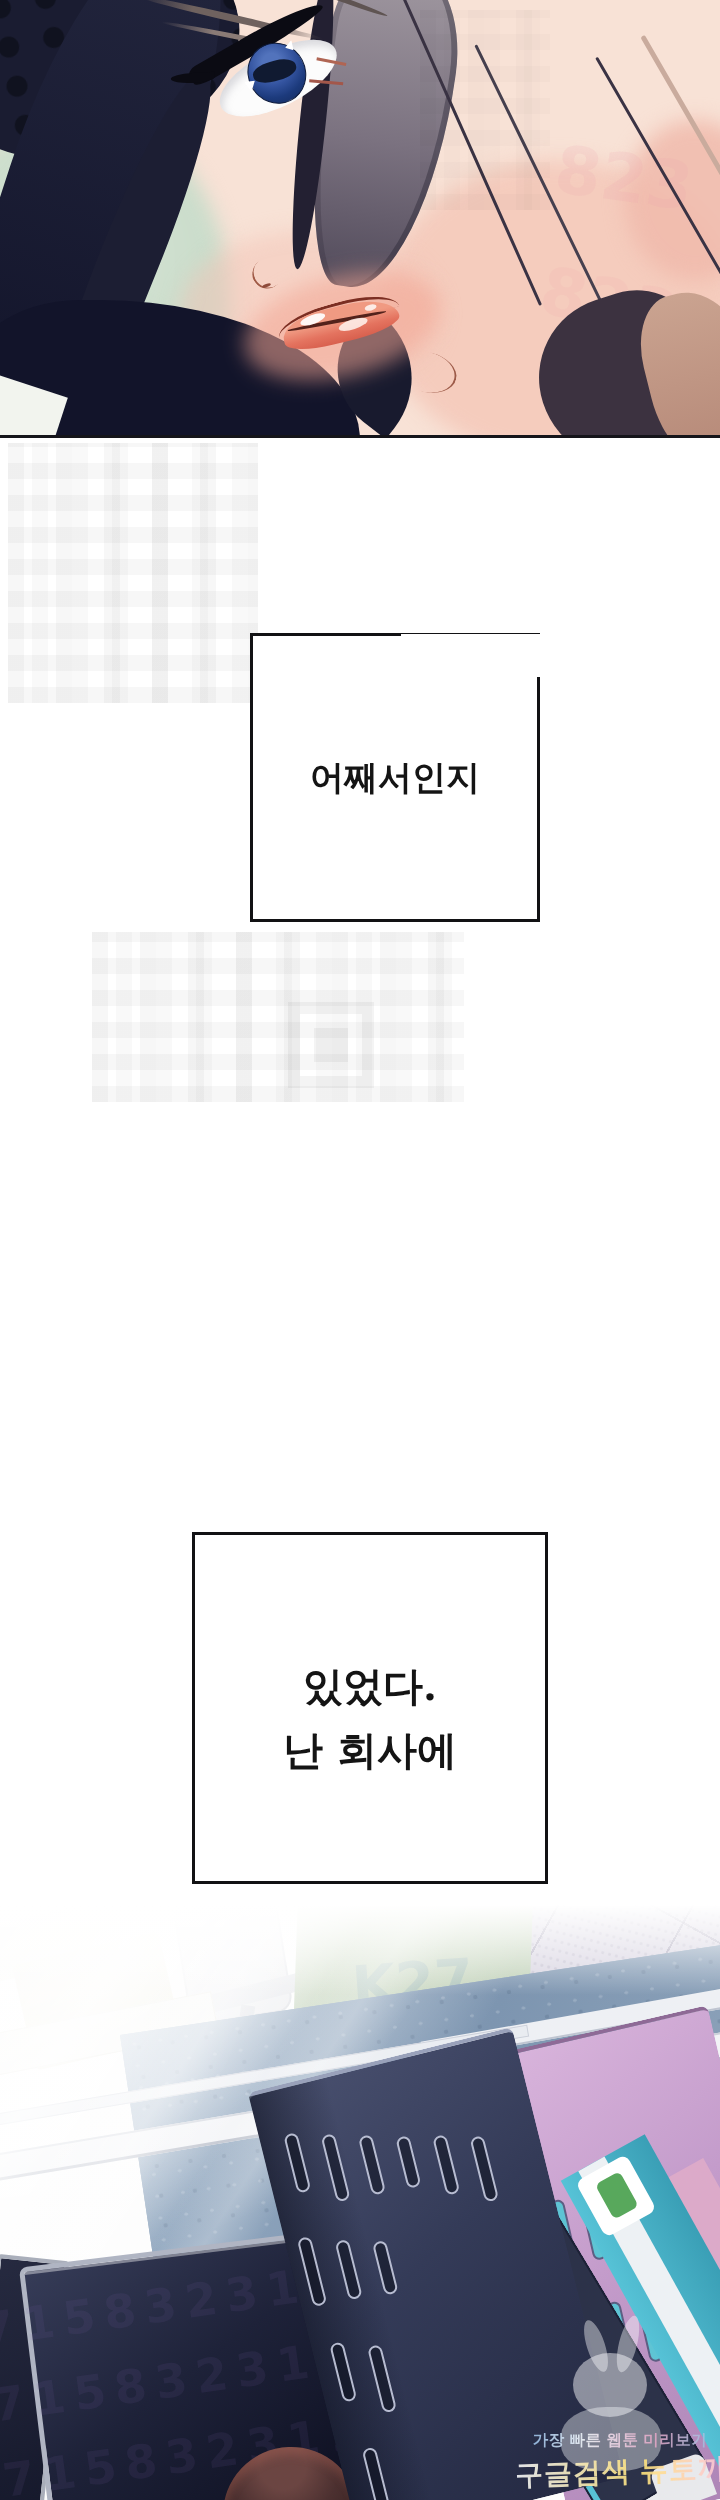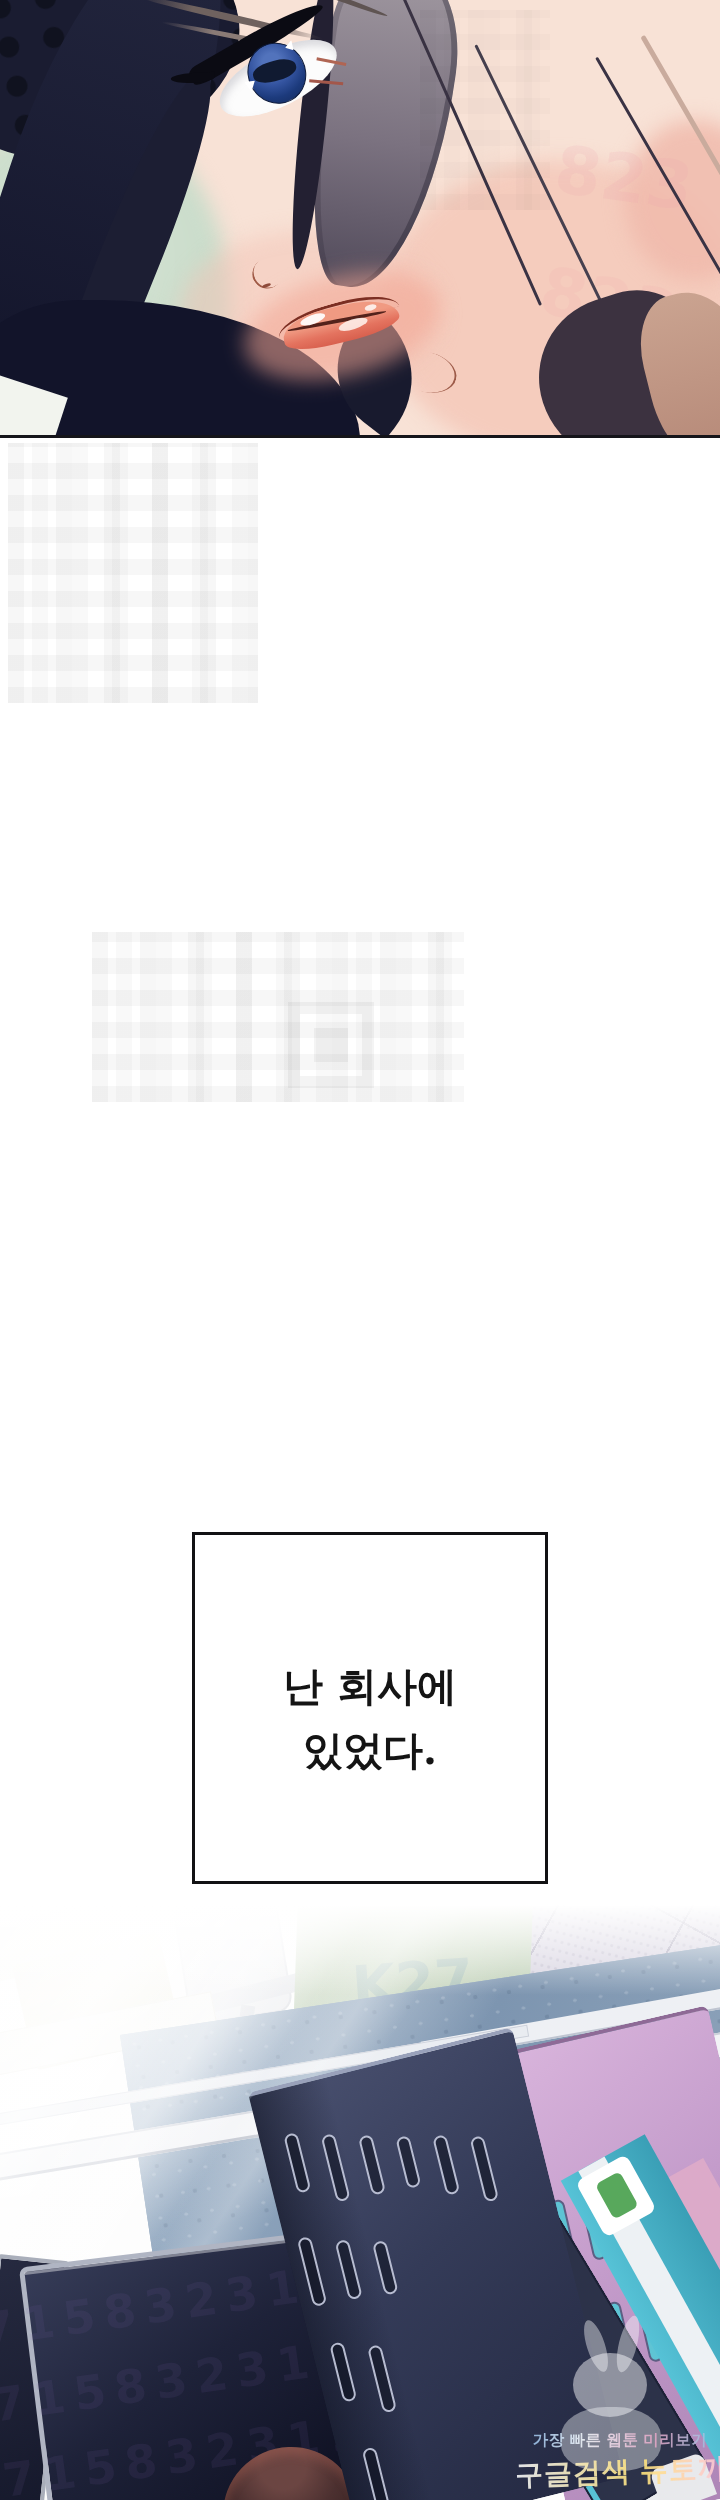--- a/index.html
+++ b/index.html
@@ -110,24 +110,27 @@
                   background:linear-gradient(180deg,#f09a82 0 35%,#e4735f 70%,#d8604e);
                   border-radius:45% 55% 50% 50% / 70% 80% 45% 45%;"></div>
       <div class="abs" style="left:16px;top:26px;width:100px;height:3.5px;background:#54221b;border-radius:50%;transform:rotate(3deg);"></div>
       <div class="abs" style="left:30px;top:16px;width:26px;height:9px;background:rgba(255,255,255,0.92);border-radius:50%;transform:rotate(-6deg);"></div>
       <div class="abs" style="left:66px;top:30px;width:30px;height:10px;background:rgba(255,245,240,0.85);border-radius:50%;transform:rotate(-4deg);"></div>
       <div class="abs" style="left:96px;top:20px;width:12px;height:6px;background:rgba(255,255,255,0.8);border-radius:50%;"></div>
     </div>
     <div class="abs" style="left:395px;top:352px;width:60px;height:40px;border-right:2.5px solid #9c5a48;border-radius:50%;transform:rotate(14deg);"></div>
   </div>
 
+  <div class="nbox" style="left:250px;top:633px;width:290px;height:289px;font-size:34px;z-index:19;">
+    <div class="ln">어째서인지</div>
+  </div>
   <div class="abs" style="left:401px;top:634px;width:142px;height:43px;background:#ffffff;z-index:21;"></div>
   <div class="nbox" style="left:192px;top:1532px;width:356px;height:352px;border-width:3.5px;font-size:40px;line-height:64px;padding-top:20px;">
+    <div class="ln">있었다.</div>
     <div class="ln">난 회사에</div>
-    <div class="ln">있었다.</div>
   </div>
 
   <div class="wm-qr" style="left:8px;top:443px;width:250px;height:260px;"></div>
   <div class="wm-qr" style="left:92px;top:932px;width:372px;height:170px;">
     <div class="finder" style="left:196px;top:70px;width:62px;height:62px;">
         <i></i>
       </div>
   </div>
 
   <div id="panel-office">

